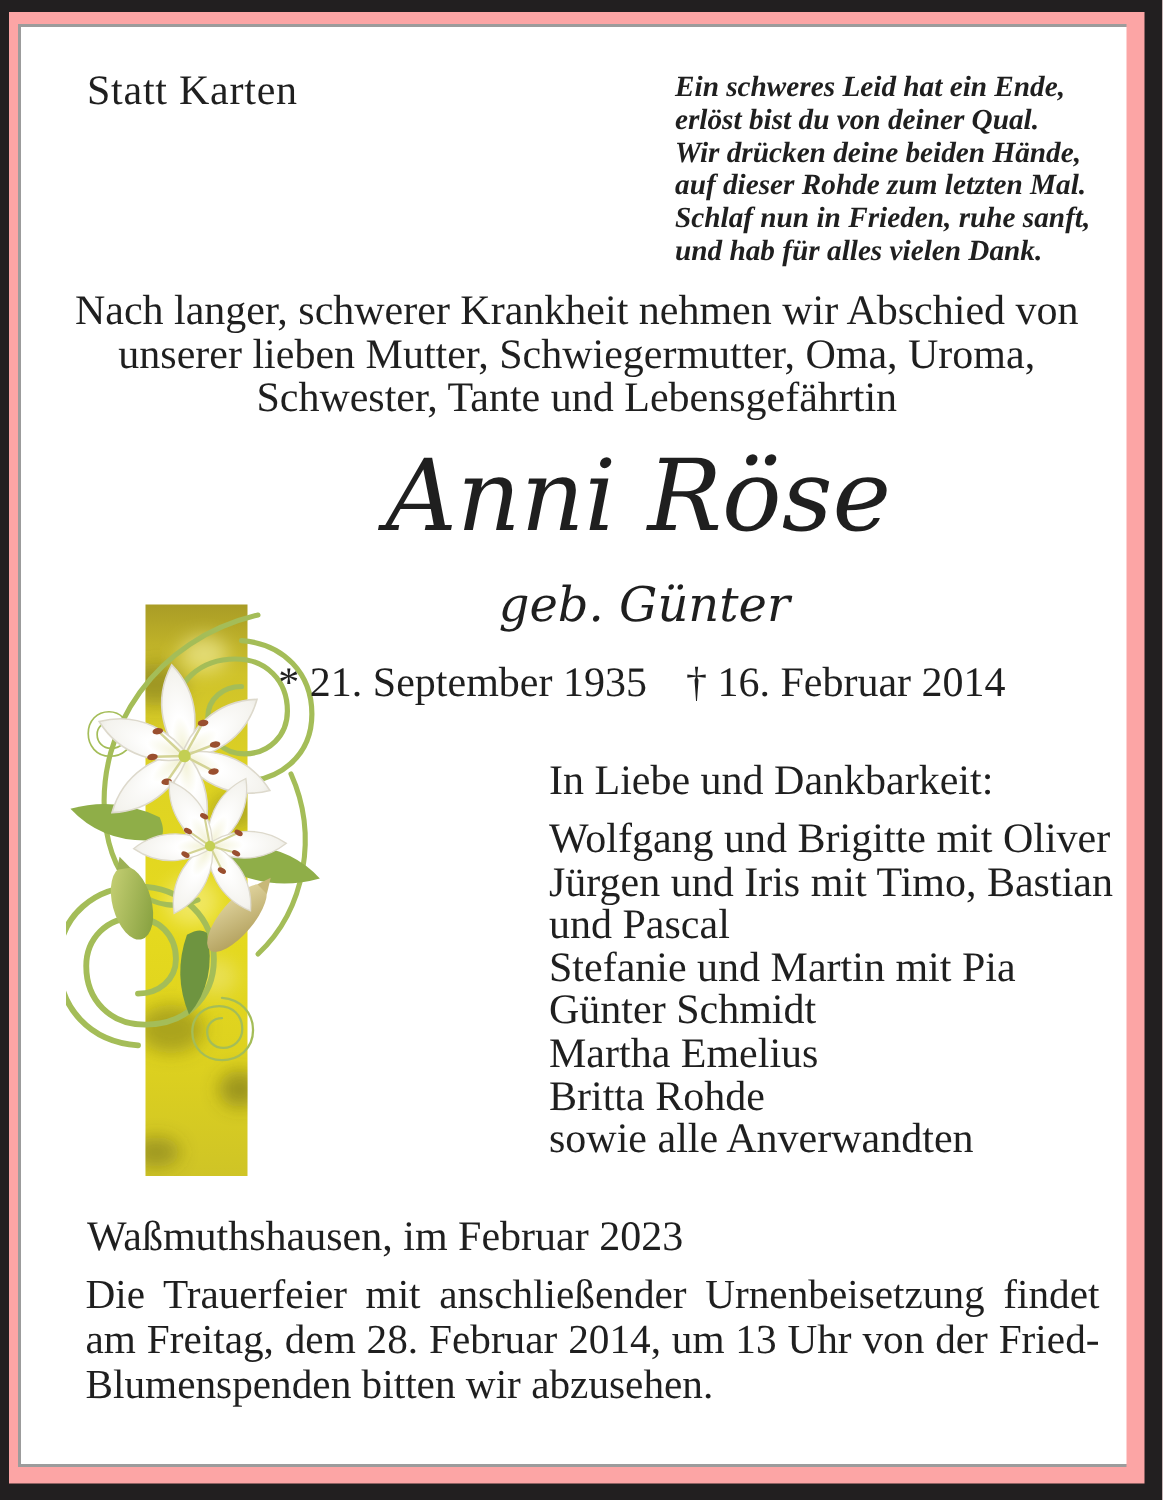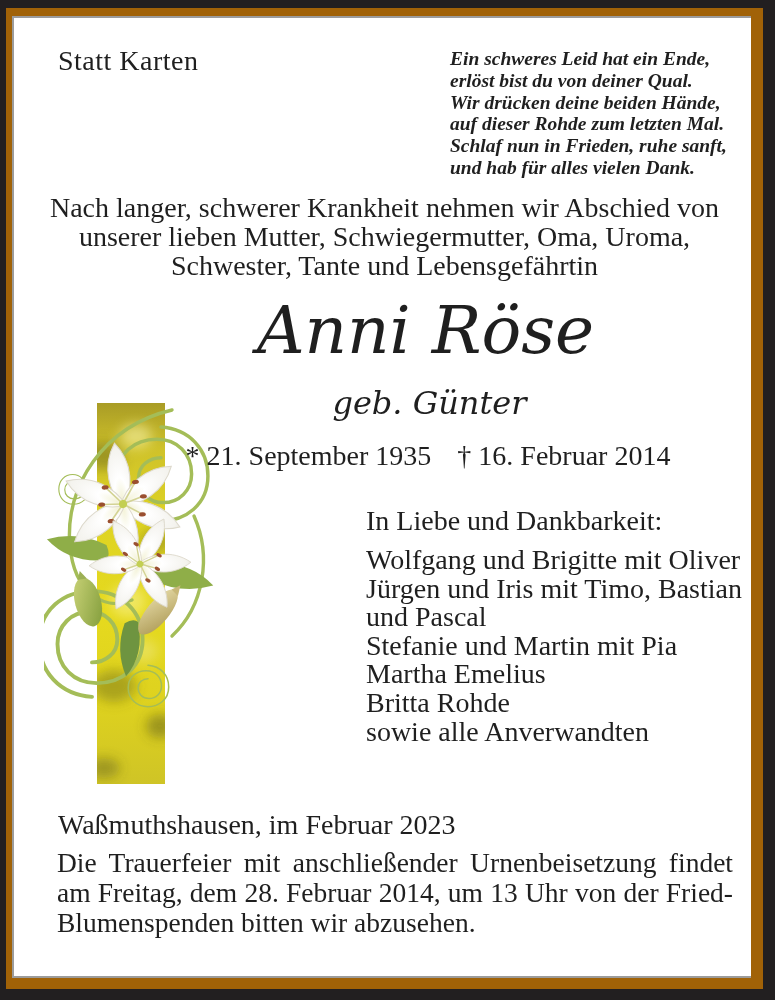--- a/index.html
+++ b/index.html
@@ -1,21 +1,21 @@
 <!DOCTYPE html>
 <html><head>
 <meta charset="utf-8">
 <style>
   html,body{margin:0;padding:0;}
   body{
     width:775px;height:1000px;position:relative;background:#ffffff;
     font-family:"Liberation Serif", serif;color:#1f1f1f;overflow:hidden;
   }
   .page{
-    position:absolute;inset:0;box-sizing:border-box;background:#a16207;
+    position:absolute;inset:0;box-sizing:border-box;background:#fca5a5;
     border-style:solid;border-color:#221f20;
     border-width:8px 12px 11px 6px;
     padding-left:36px;
   }
   .hairline{
     position:absolute;left:6px;top:8px;right:12px;bottom:11px;
     border:2px solid #9c9c9c;border-right:none;pointer-events:none;
   }
   .inner-white{
     position:absolute;left:8px;top:10px;right:12px;bottom:13px;background:#ffffff;
@@ -176,20 +176,21 @@
   <div class="abs dates">
     <span>* 21. September 1935</span><span class="gap"></span><span>† 16. Februar 2014</span>
   </div>
 
   <div class="abs liebe">In Liebe und Dankbarkeit:</div>
 
   <div class="abs mourners">
     <div>Wolfgang und Brigitte mit Oliver</div>
     <div>Jürgen und Iris mit Timo, Bastian und Pascal</div>
     <div>Stefanie und Martin mit Pia</div>
+    <div>Günter Schmidt</div>
     <div>Martha Emelius</div>
     <div>Britta Rohde</div>
     <div>sowie alle Anverwandten</div>
   </div>
 
   <div class="abs place">Waßmuthshausen, im Februar 2023</div>
 
   <div class="abs funeral">
     <div class="jline">Die Trauerfeier mit anschließender Urnenbeisetzung findet</div>
     <div class="jline">am Freitag, dem 28. Februar 2014, um 13 Uhr von der Fried-</div>

